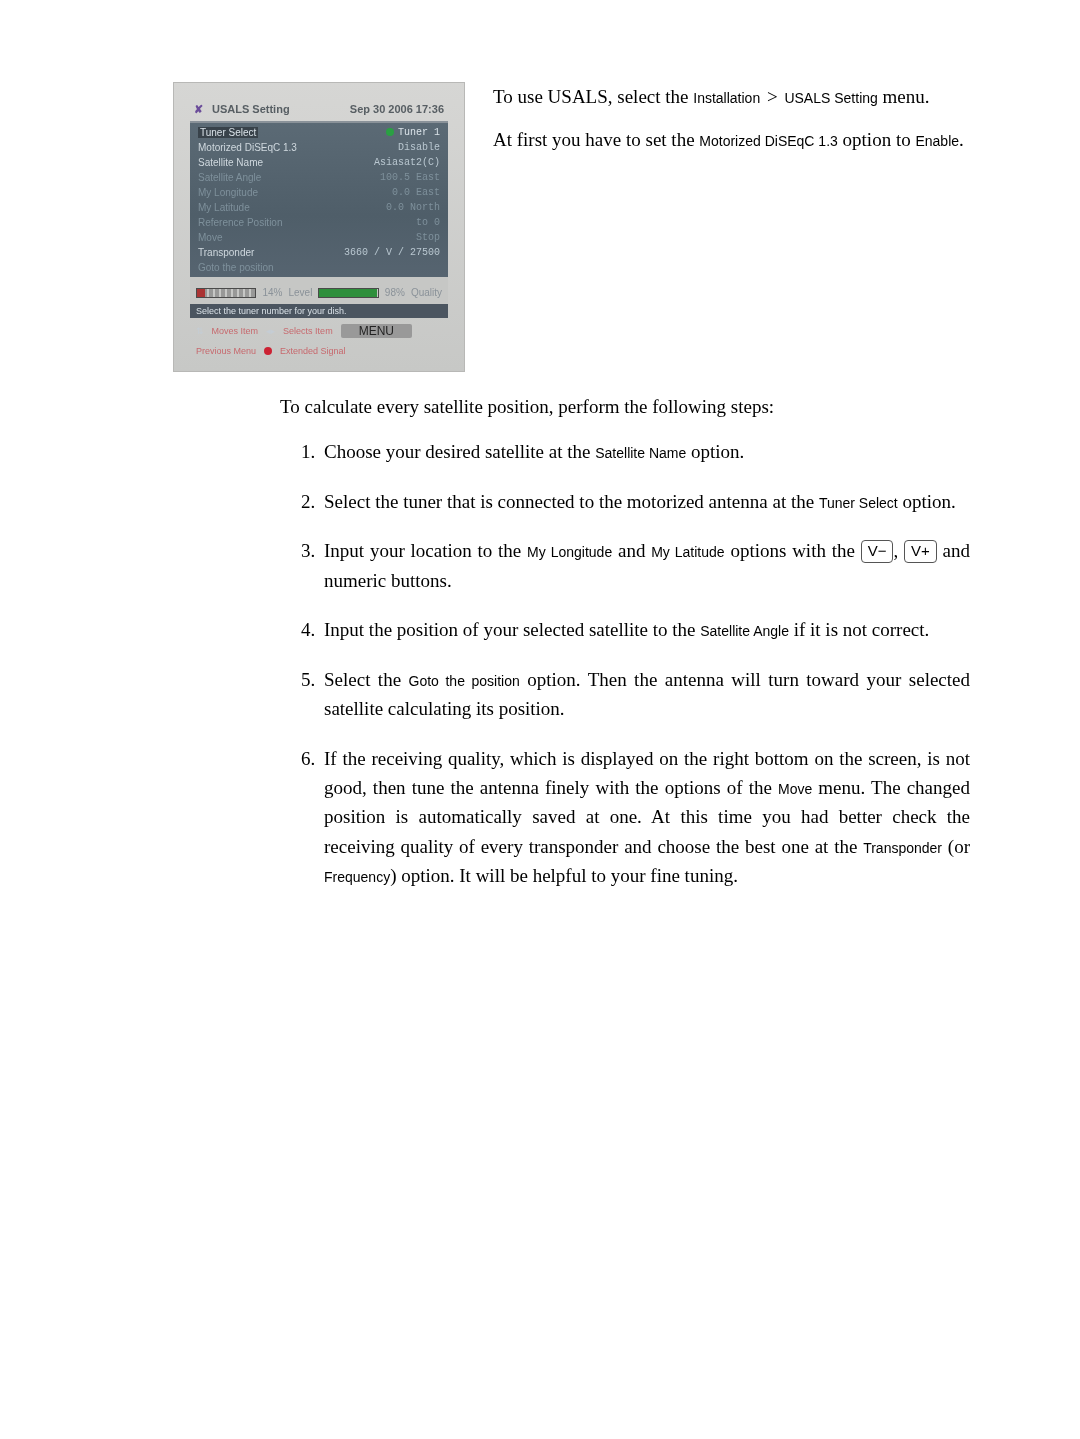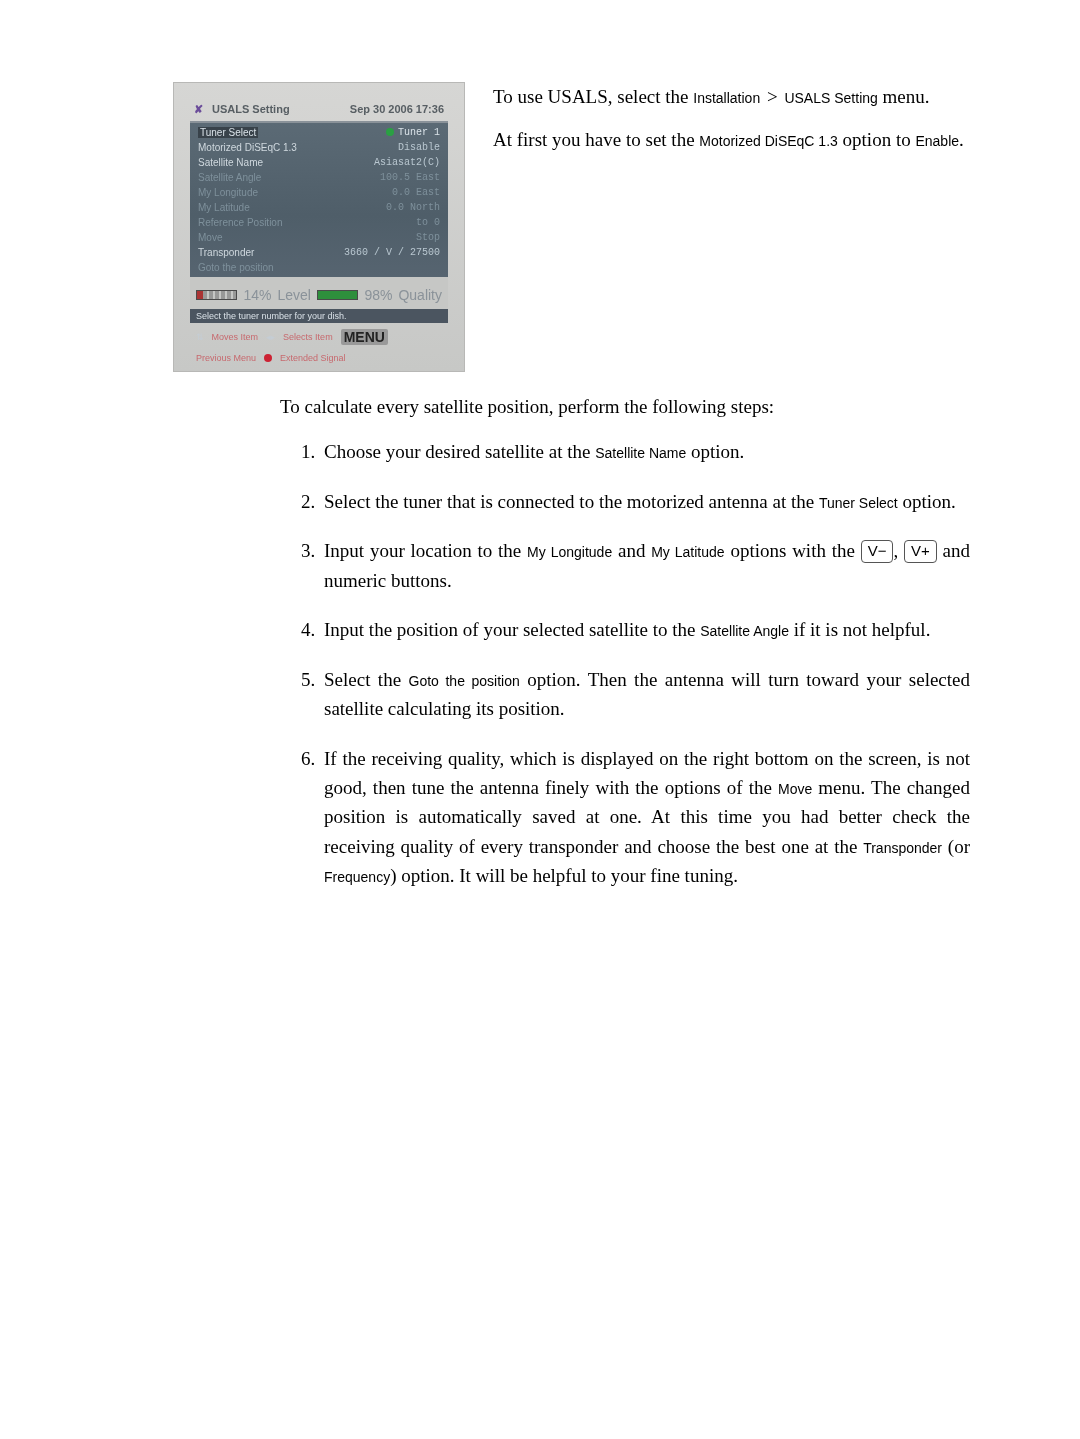--- a/index.html
+++ b/index.html
@@ -79,21 +79,21 @@
     .sshot-row.dim { color: #7e909b; }
     .sshot-row.dim .val { color: #7e909b; }
     .sshot-row .indic {
       display:inline-block; width:8px; height:8px; border-radius:50%;
       background:#2aa043; margin-right:4px; vertical-align:middle;
     }
     .sshot-signal {
       display: flex;
       justify-content: space-between;
       padding: 10px 6px 6px 6px;
-      font-size: 14px;
+      font-size: 10px;
       color: #8a9299;
       background: #c6c7c5;
       align-items: center;
       gap: 6px;
     }
     .sigbar {
       height: 8px;
       width: 86px;
       border: 1px solid #4a4a4a;
       display:inline-block;
@@ -125,21 +125,21 @@
       color: #c7696e;
       display:flex;
       gap:8px;
       align-items:center;
       flex-wrap: wrap;
     }
     .sshot-foot .k {
       color: #c5cdd4;
     }
     .sshot-foot .pill {
-      background:#999; color:#222; border-radius:2px; padding:0 3px; font-size:14px;font-weight:bold;
+      background:#999; color:#222; border-radius:2px; padding:0 18px; font-size:12px;
     }
     .sshot-foot .dot { display:inline-block; width:8px;height:8px;border-radius:50%; background:#c23; }
     .right-text {
       flex: 1;
       font-size: 19px;
       line-height: 1.55;
       text-align: justify;
     }
     .right-text p { margin: 0 0 14px 0; }
     .ui { font-family: Arial, Helvetica, sans-serif; font-size: 14px; }
@@ -269,21 +269,21 @@
       <li>
         <span>Choose your desired satellite at the </span><span class="ui">Satellite Name</span><span> option.</span>
       </li>
       <li>
         <span>Select the tuner that is connected to the motorized antenna at the </span><span class="ui">Tuner Select</span><span> option.</span>
       </li>
       <li>
         <span>Input your location to the </span><span class="ui">My Longitude</span><span> and </span><span class="ui">My Latitude</span><span> options with the </span><span class="keycap">V−</span><span>, </span><span class="keycap">V+</span><span> and numeric buttons.</span>
       </li>
       <li>
-        <span>Input the position of your selected satellite to the </span><span class="ui">Satellite Angle</span><span> if it is not helpful.</span>
+        <span>Input the position of your selected satellite to the </span><span class="ui">Satellite Angle</span><span> if it is not correct.</span>
       </li>
       <li>
         <span>Select the </span><span class="ui">Goto the position</span><span> option. Then the antenna will turn toward your selected satellite calculating its position.</span>
       </li>
       <li>
         <span>If the receiving quality, which is displayed on the right bottom on the screen, is not good, then tune the antenna finely with the options of the </span><span class="ui">Move</span><span> menu. The changed position is automatically saved at one. At this time you had better check the receiving quality of every transponder and choose the best one at the </span><span class="ui">Transponder</span><span> (or </span><span class="ui">Frequency</span><span>) option. It will be helpful to your fine tuning.</span>
       </li>
     </ol>
   </div>
 </div>

